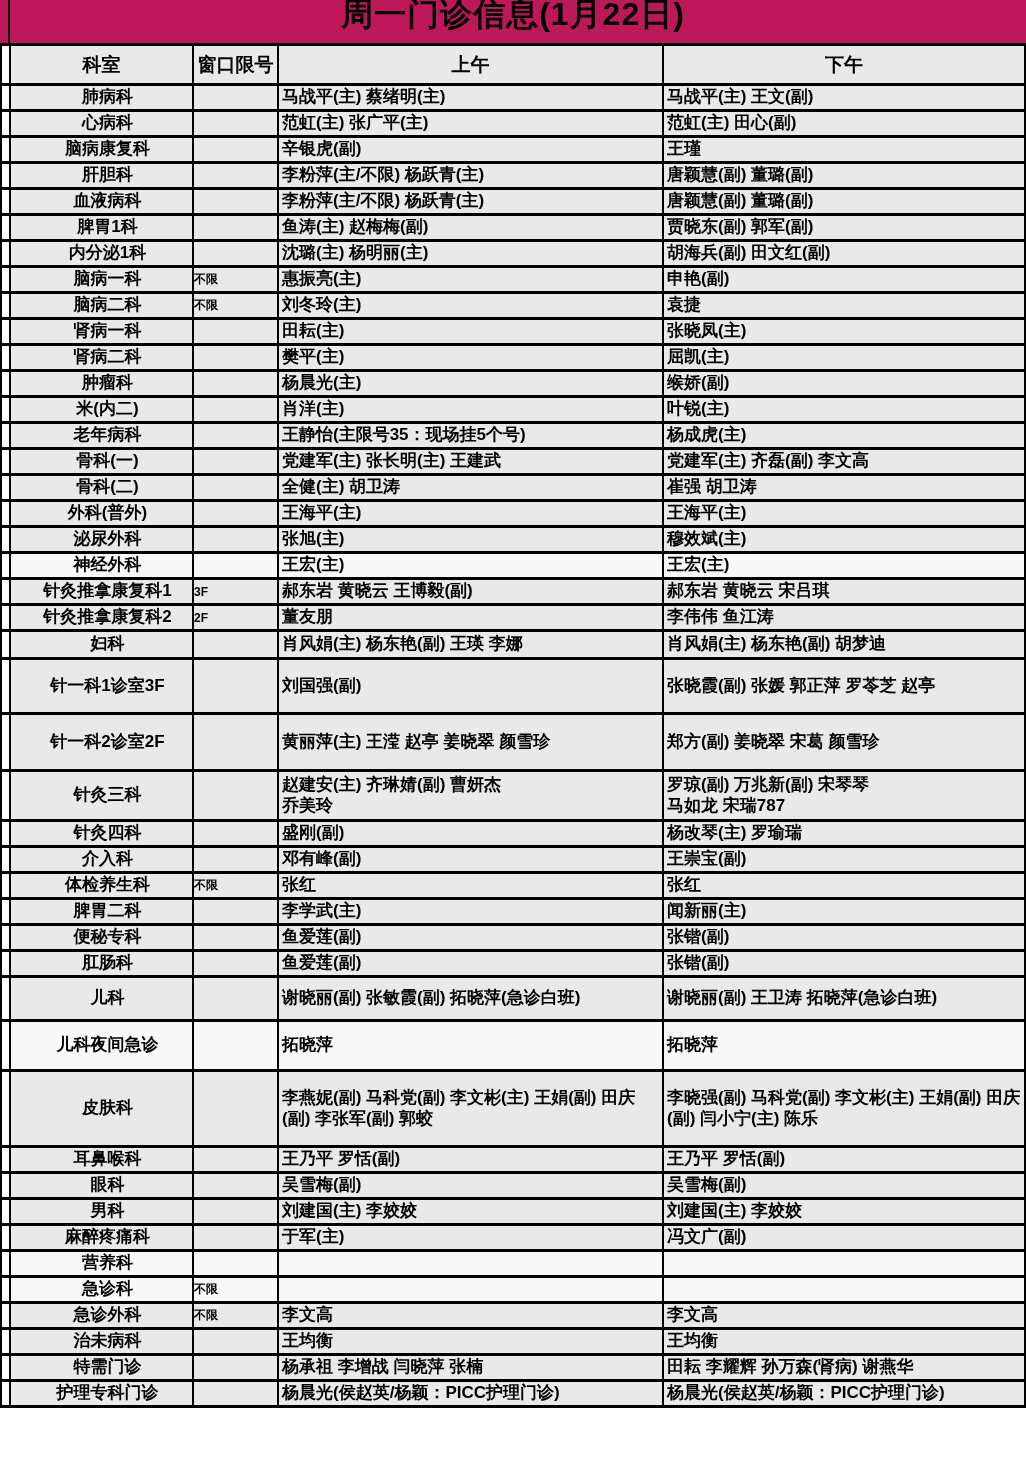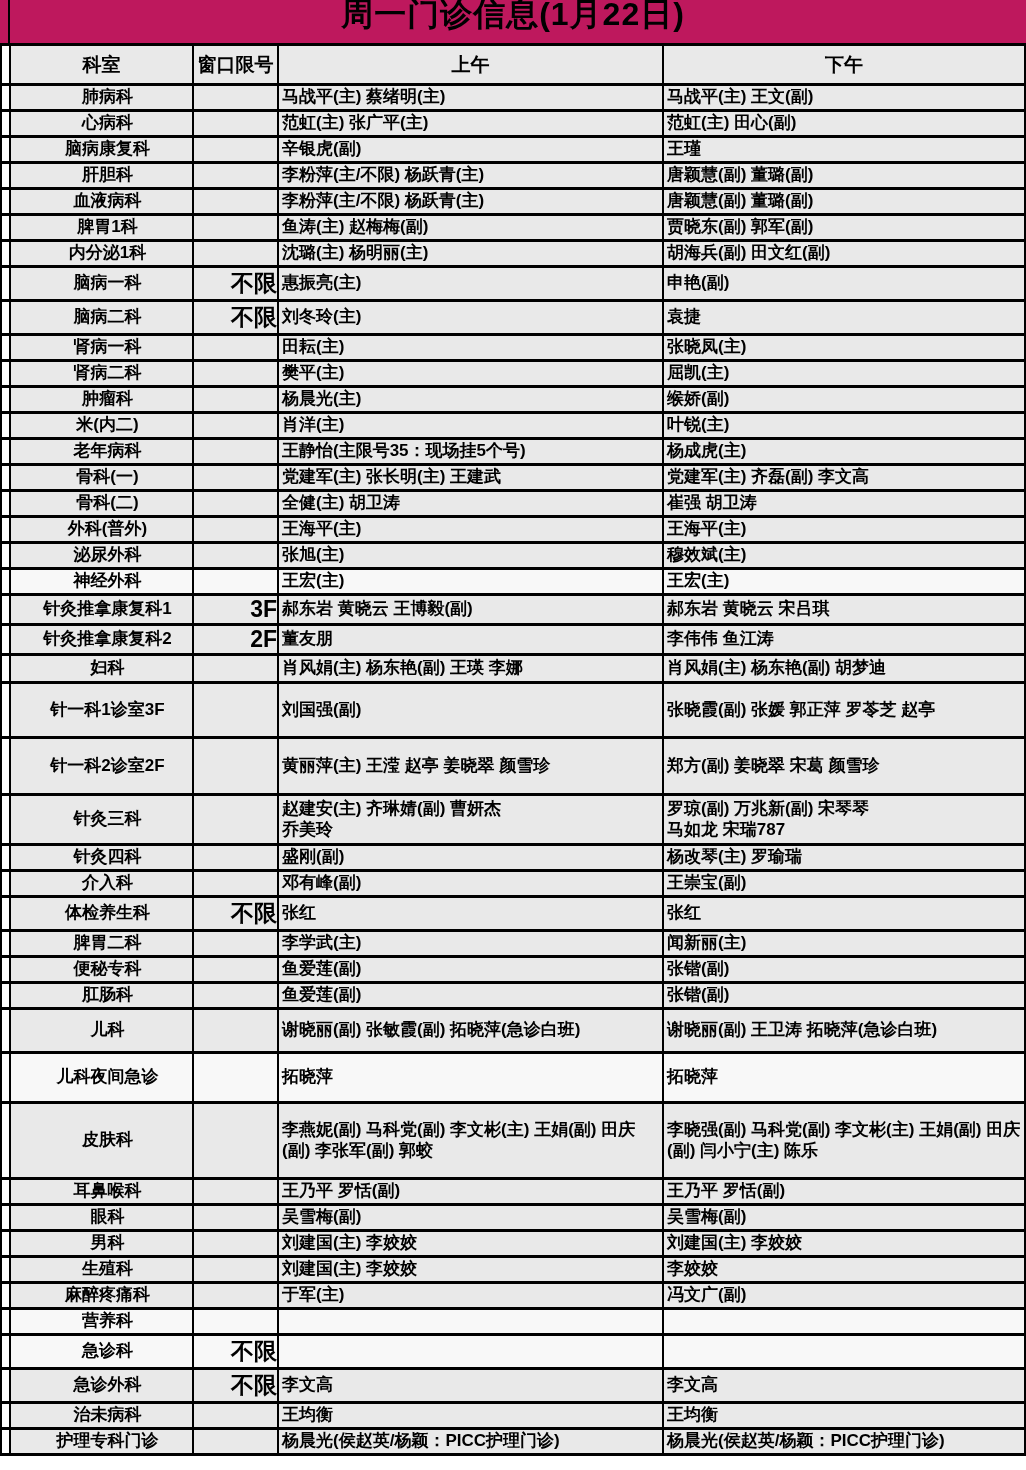--- a/index.html
+++ b/index.html
@@ -63,22 +63,22 @@
   tbody tr.white-row{background:#f8f8f8;}
   td.stub{background:#ffffff;border-left:none;}
   th.stub{background:#ffffff;border-left:none;}
   td.dept{
     text-align:center;
     font-size:17px;
     line-height:1.1;
     padding-left:12px;
   }
   td.limit{
-    text-align:right;
-    font-size:23px;
+    text-align:left;
+    font-size:12px;
   }
   td.doctors{
     text-align:left;
     font-size:17px;
     line-height:1.22;
     padding:1px 2px 1px 3px;
     white-space:pre-line;
     word-break:break-all;
   }
 </style>
@@ -364,27 +364,20 @@
       </tr>
       <tr style="height: 26px;">
         <td class="stub"></td>
         <td class="dept">男科</td>
         <td class="limit"></td>
         <td class="doctors">刘建国(主) 李姣姣</td>
         <td class="doctors">刘建国(主) 李姣姣</td>
       </tr>
       <tr style="height: 26px;">
         <td class="stub"></td>
-        <td class="dept">生殖科</td>
-        <td class="limit"></td>
-        <td class="doctors">刘建国(主) 李姣姣</td>
-        <td class="doctors">李姣姣</td>
-      </tr>
-      <tr style="height: 26px;">
-        <td class="stub"></td>
         <td class="dept">麻醉疼痛科</td>
         <td class="limit"></td>
         <td class="doctors">于军(主)</td>
         <td class="doctors">冯文广(副)</td>
       </tr>
       <tr class="white-row" style="height: 26px;">
         <td class="stub"></td>
         <td class="dept">营养科</td>
         <td class="limit"></td>
         <td class="doctors"></td>
@@ -406,19 +399,26 @@
       </tr>
       <tr style="height: 26px;">
         <td class="stub"></td>
         <td class="dept">治未病科</td>
         <td class="limit"></td>
         <td class="doctors">王均衡</td>
         <td class="doctors">王均衡</td>
       </tr>
       <tr style="height: 26px;">
         <td class="stub"></td>
+        <td class="dept">特需门诊</td>
+        <td class="limit"></td>
+        <td class="doctors">杨承祖 李增战 闫晓萍 张楠</td>
+        <td class="doctors">田耘 李耀辉 孙万森(肾病) 谢燕华</td>
+      </tr>
+      <tr style="height: 26px;">
+        <td class="stub"></td>
         <td class="dept">护理专科门诊</td>
         <td class="limit"></td>
         <td class="doctors">杨晨光(侯赵英/杨颖：PICC护理门诊)</td>
         <td class="doctors">杨晨光(侯赵英/杨颖：PICC护理门诊)</td>
       </tr>
     </tbody>
 </table>
 
 </body></html>

